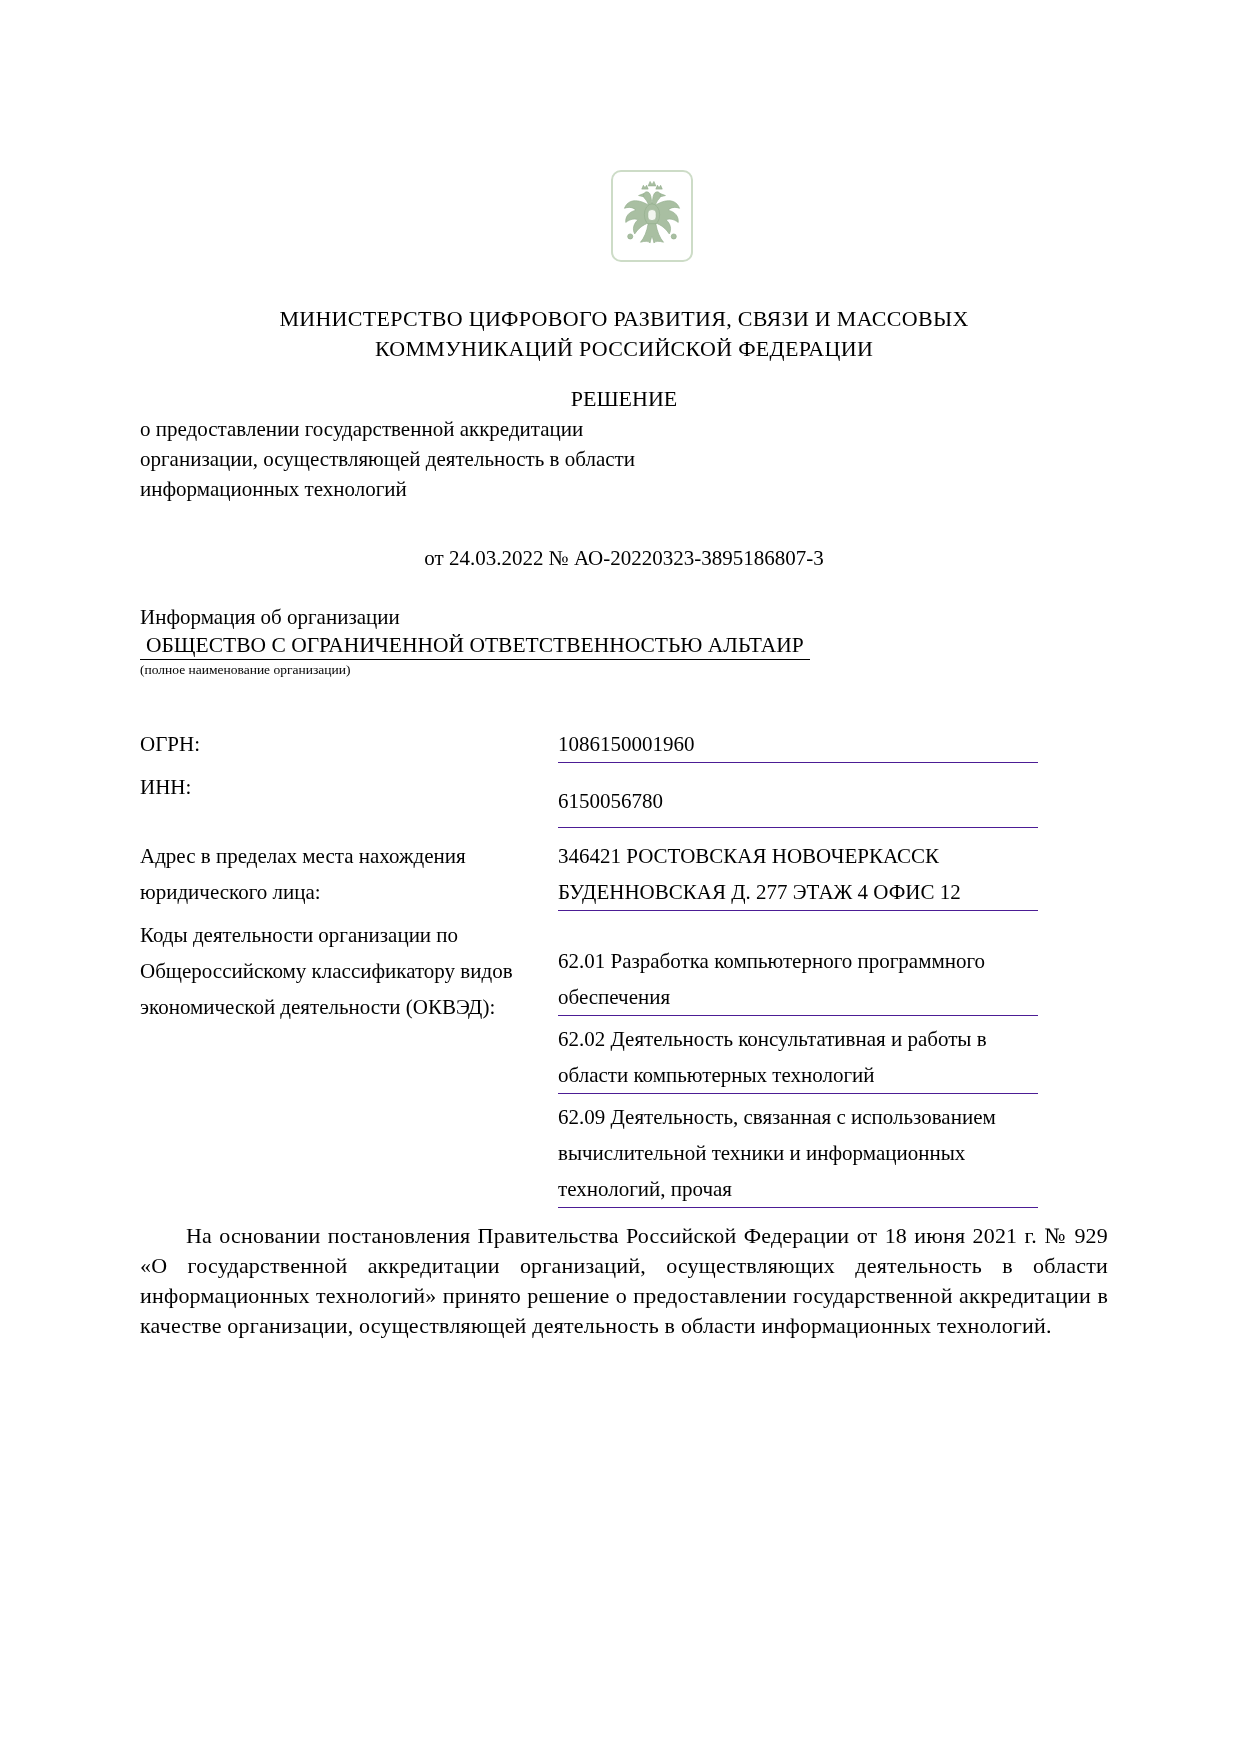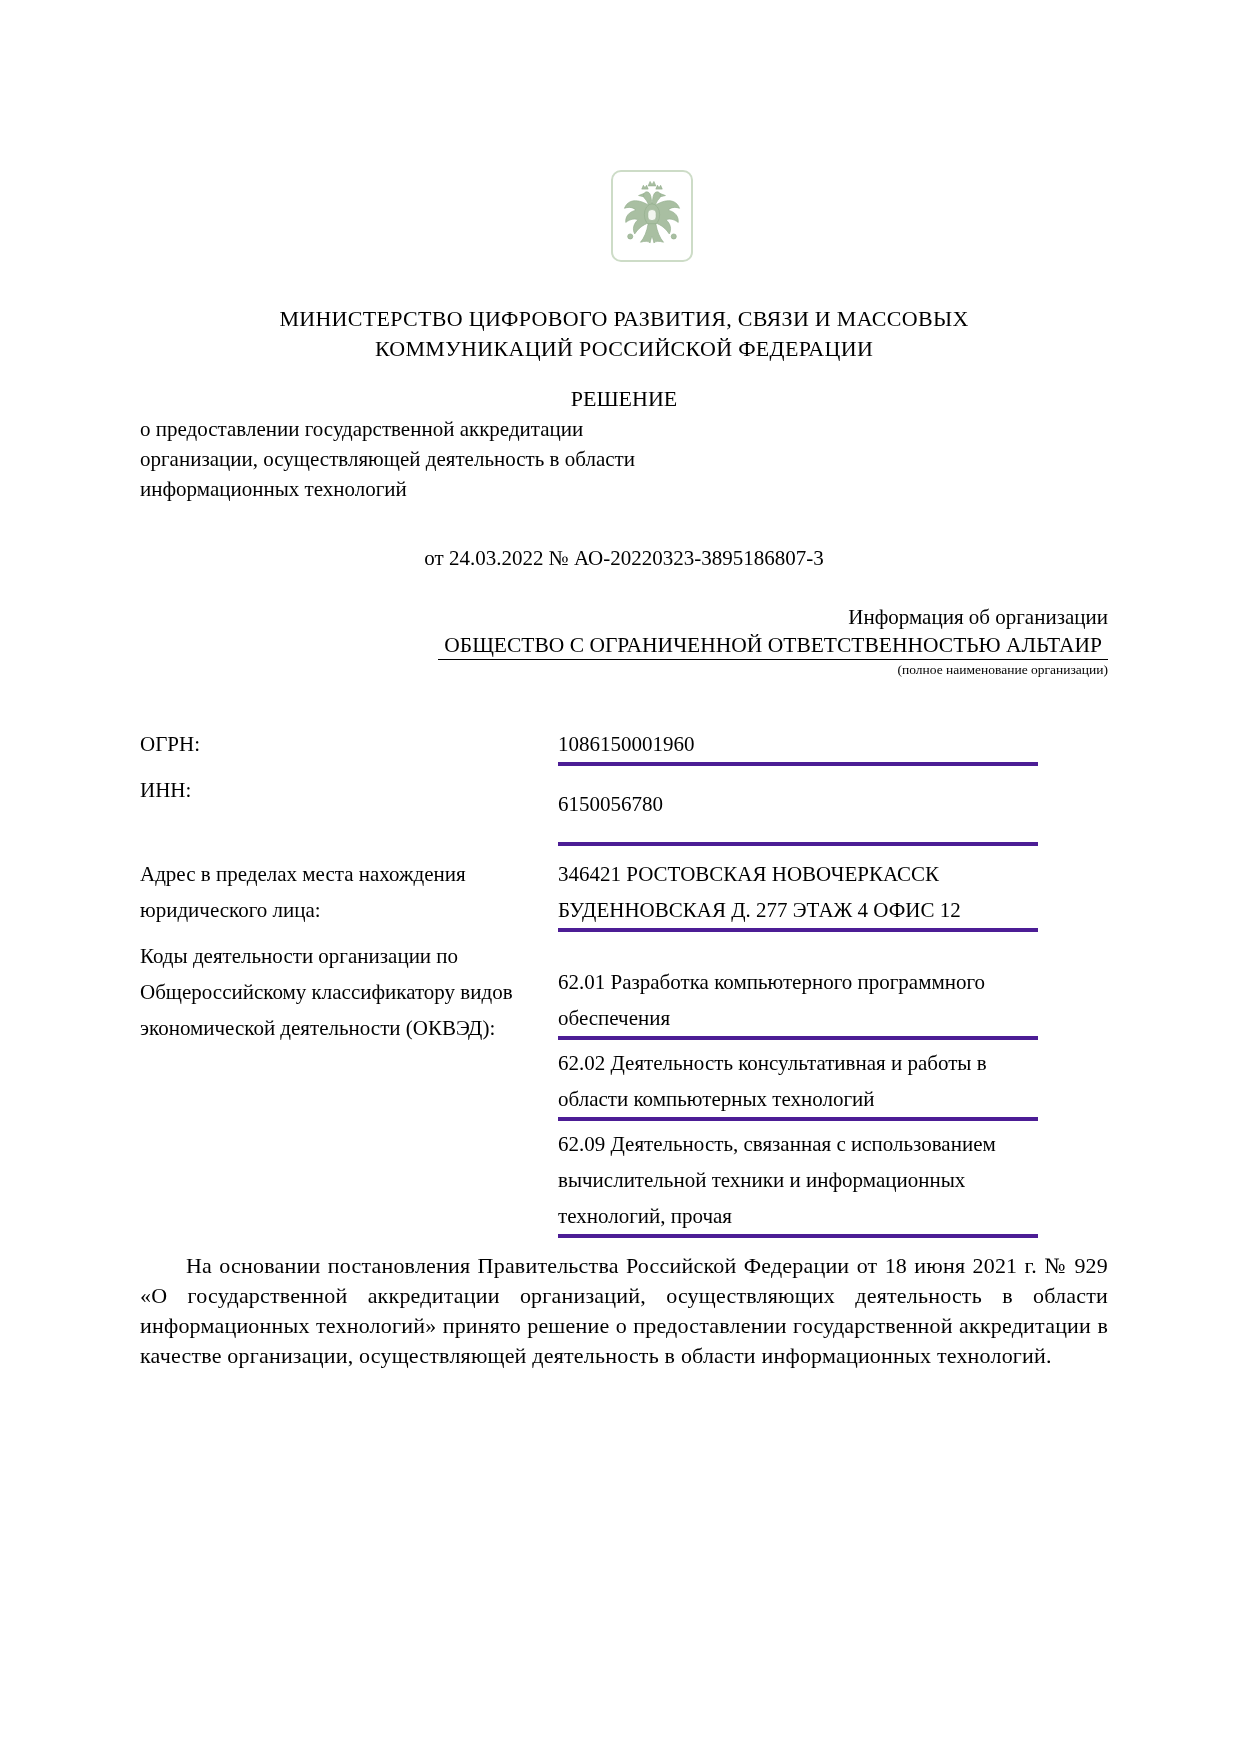--- a/index.html
+++ b/index.html
@@ -10,35 +10,35 @@
   .emblem-row{display:flex;justify-content:center}
   .emblem-box{width:78px;height:88px;border:2px solid #cddcc7;border-radius:10px;
               display:flex;align-items:center;justify-content:center;background:#fff;
               transform:translateX(28px)}
 
   .ministry{margin-top:42px;text-align:center;font-size:22px;line-height:30px;letter-spacing:.3px}
   .decision-title{margin-top:20px;text-align:center;font-size:22px;line-height:30px}
   .subtitle{text-align:left;font-size:21px;line-height:30px}
   .docnum{margin-top:39px;text-align:center;font-size:21px;line-height:30px}
 
-  .org-section{margin-top:32px;text-align:right}
+  .org-section{margin-top:32px;text-align:left}
   .org-title{font-size:21px;line-height:24px}
   .org-name{font-size:21.5px;line-height:26px;margin-top:3px}
   .org-name .uwrap{display:inline-block;padding:0 6px 1px;border-bottom:1px solid #000;
                    text-underline-offset:4px}
   .org-caption{font-size:13.5px;line-height:17px;margin-top:1px}
 
   .form{margin-top:48px;font-size:21px}
   .frow{display:flex;align-items:flex-start}
   .flabel{width:418px;flex:none;line-height:36px}
   .fvalue{width:480px;flex:none;line-height:36px}
   .vl{display:block}
-  .ul{border-bottom:4px solid #4c1d95}
+  .ul{border-bottom:1px solid #4c1d95}
   .inn-val{padding-top:14px}
-  .inn-val .ul{padding-bottom:20px}
+  .inn-val .ul{padding-bottom:8px}
   .gap-sm{margin-top:6px}
   .row-addr{margin-top:10px}
   .okved-val{padding-top:26px}
   .okved-item{margin-bottom:5px}
 
   .para{margin-top:8px;width:968px;font-size:22px;line-height:30px;
         text-align:justify;text-indent:46px;letter-spacing:.2px}
 </style>
 </head>
 <body>

